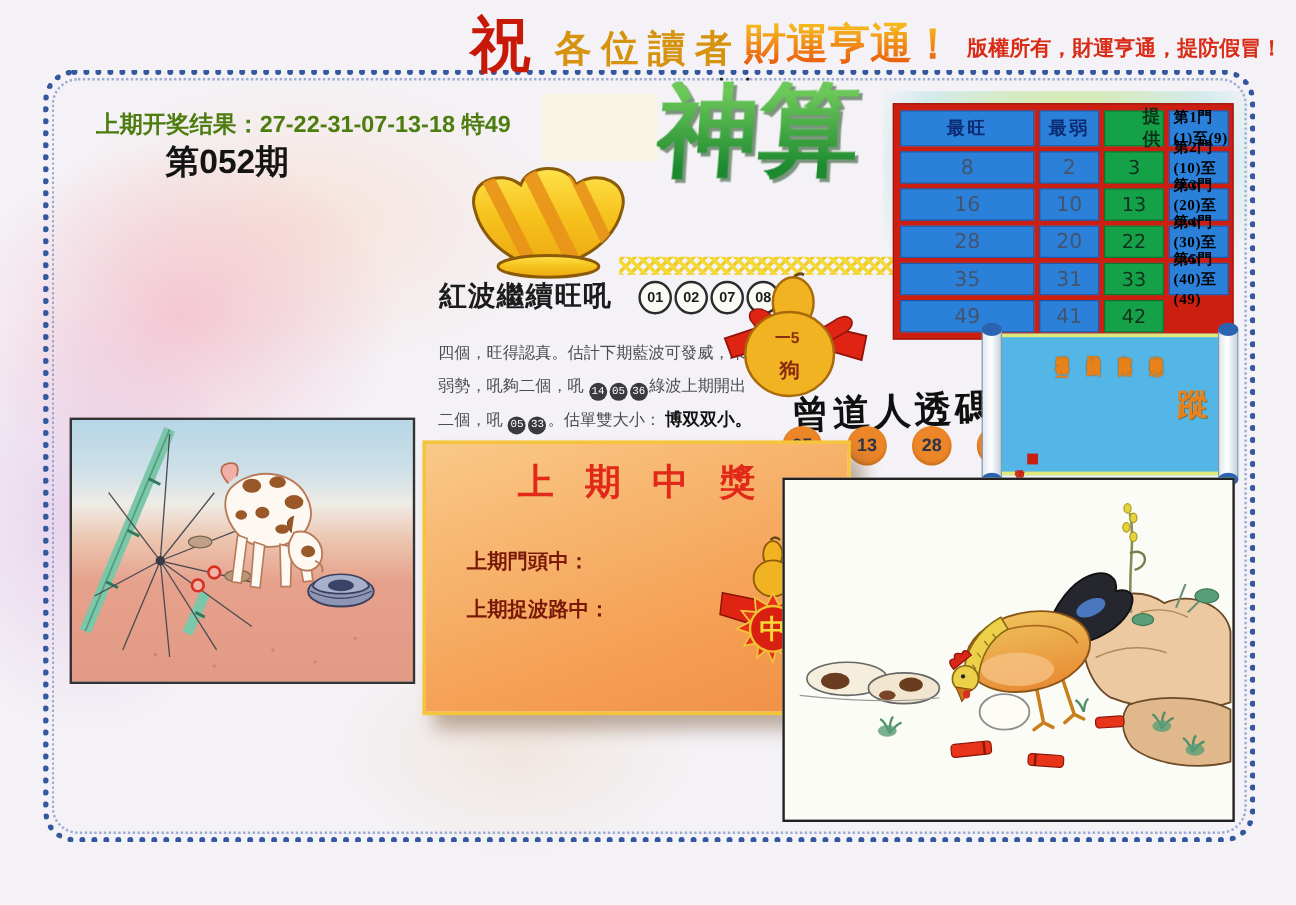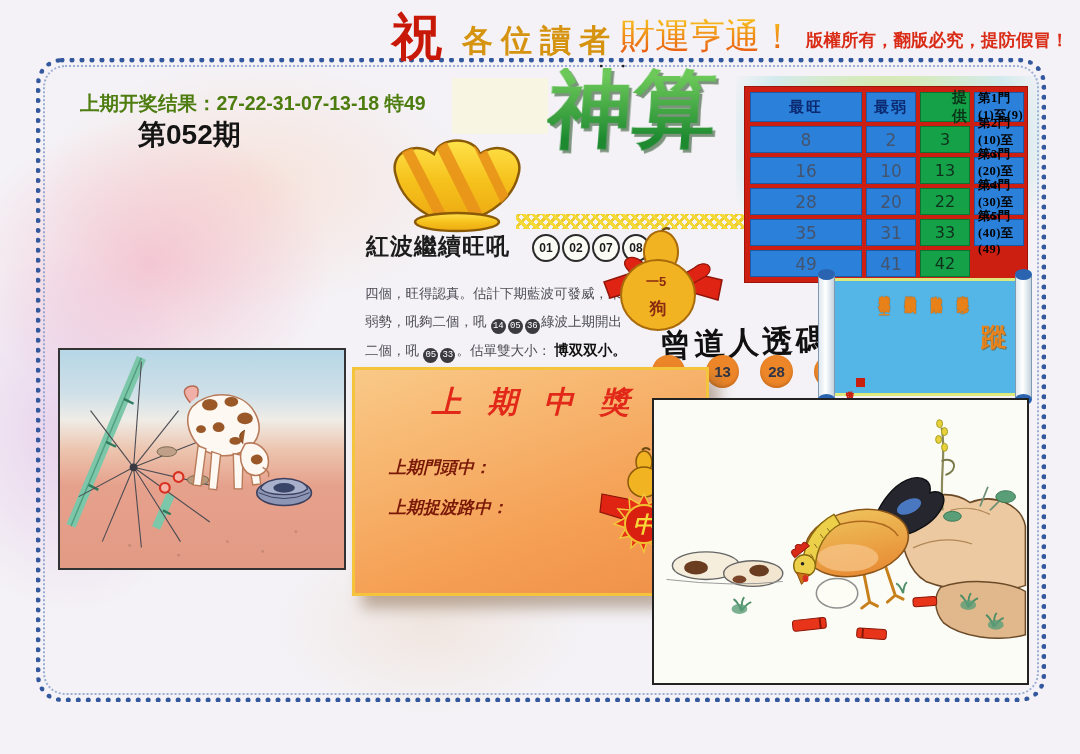--- a/index.html
+++ b/index.html
@@ -11,21 +11,21 @@
       radial-gradient(ellipse 200px 260px at 70px 430px, rgba(214,160,220,.40), transparent 70%),
       radial-gradient(ellipse 300px 170px at 255px 185px, rgba(250,212,192,.50), transparent 72%),
       radial-gradient(ellipse 220px 130px at 430px 625px, rgba(232,202,172,.30), transparent 70%);}
   .chain{position:absolute;left:36px;top:58px;width:1000px;height:634px;border:5px dotted #33589e;border-radius:26px;}
   .chain::after{content:"";position:absolute;inset:2px;border:2px dotted #7c96c8;border-radius:22px;opacity:.75;}
   .abs{position:absolute;}
 
   
   .hdr-zhu{left:392px;top:4px;font-size:50px;font-weight:bold;color:#c81808;font-family:"Liberation Serif",serif;}
   .hdr-readers{left:462px;top:20px;font-size:31px;font-weight:bold;letter-spacing:8px;color:#d5930f;font-family:Liberation Serif, serif;}
-  .hdr-fortune{left:620px;top:13px;font-size:35px;font-weight:normal;font-family:"Liberation Serif",serif;
+  .hdr-fortune{left:620px;top:13px;font-size:35px;font-weight:bold;font-family:"Liberation Serif",serif;
     background:linear-gradient(180deg,#f5b61e 20%,#e8560f 90%);-webkit-background-clip:text;background-clip:text;color:transparent;}
   .hdr-copy{left:806px;top:28px;font-size:17.5px;font-weight:bold;color:#d92b16;font-family:"Liberation Serif",serif;}
 
   
   .results{left:80px;top:90px;font-size:19.5px;font-weight:bold;color:#4d7c0f;text-align:right;}
   .issue{left:138px;top:116px;font-size:28px;font-weight:600;color:#141414;}
   .creambox{left:452px;top:78px;width:96px;height:56px;background:#f9f5e3;}
 
   
   .shensuan{left:548px;top:68px;font-size:84px;line-height:1;font-weight:bold;font-family:"Liberation Serif",serif;transform:skewX(-4deg);
@@ -75,21 +75,21 @@
   .roller::before,.roller::after{content:"";position:absolute;left:-1px;right:-1px;height:11px;background:#2a64b0;border-radius:50%;}
   .roller::before{top:-3px;} .roller::after{bottom:-3px;}
   .vcol{writing-mode:vertical-rl;text-orientation:upright;font-size:11.5px;font-weight:bold;color:#e8821a;
     font-family:"Liberation Serif",serif;letter-spacing:1px;text-shadow:0 0 1px rgba(130,70,0,.8);height:100px;display:flex;align-items:center;}
   .sig{writing-mode:vertical-rl;text-orientation:upright;font-size:9px;color:#c81f10;font-weight:bold;align-self:flex-end;display:flex;flex-direction:column;align-items:center;}
   .seal{width:9px;height:9px;background:#c81f10;margin-bottom:2px;}
   .bigchar{font-size:26px;font-weight:bold;color:#e8821a;font-family:"Liberation Serif",serif;text-shadow:1px 1px 0 rgba(130,70,0,.6);}
 
   
   .prize{left:352px;top:367px;width:357px;height:229px;border:3px solid #f4c43c;box-sizing:border-box;
-    background:linear-gradient(160deg,#f9c987 0%,#f5a055 65%,#ef9047 100%);box-shadow:10px 12px 14px rgba(120,85,50,.45);font-style:italic;}
+    background:linear-gradient(160deg,#f9c987 0%,#f5a055 65%,#ef9047 100%);box-shadow:10px 12px 14px rgba(120,85,50,.45);}
   .prize-title{position:absolute;left:0;right:0;top:12px;text-align:center;font-size:30px;font-weight:bold;color:#e22818;
     font-family:"Liberation Serif",serif;letter-spacing:26px;padding-left:26px;}
   .prize-line1{position:absolute;left:34px;top:86px;font-size:17px;font-weight:bold;color:#7a1808;}
   .prize-line2{position:absolute;left:34px;top:126px;font-size:17px;font-weight:bold;color:#7a1808;}
   .badge{position:absolute;right:16px;top:76px;width:92px;height:120px;}
 
   
   .paintL{left:58px;top:348px;width:288px;height:222px;border:2px solid #333;box-sizing:border-box;
     background:linear-gradient(180deg,#b6d6e6 0%,#cfe0e8 20%,#efece6 32%,#ecc4ae 46%,#e6a18c 62%,#e29a84 100%);}
   .paintR{left:652px;top:398px;width:377px;height:287px;border:2px solid #222;box-sizing:border-box;background:#fcfcf6;}
@@ -98,21 +98,21 @@
 </head>
 <body>
 
 <div class="page">
   <div class="bg-blotches"></div>
   <div class="chain"></div>
 
   <div class="abs hdr-zhu">祝</div>
   <div class="abs hdr-readers">各位讀者</div>
   <div class="abs hdr-fortune">財運亨通！</div>
-  <div class="abs hdr-copy">版權所有，翻版必究，提防假冒！</div>
+  <div class="abs hdr-copy">版權所有，財運亨通，提防假冒！</div>
 
   <div class="abs creambox"></div>
   <div class="abs results">上期开奖结果：27-22-31-07-13-18  特49</div>
   <div class="abs issue">第052期</div>
 
   <div class="abs" style="left:382px;top:130px;width:150px;height:105px;">
     <svg viewBox="0 0 150 105">
       <defs>
         <linearGradient id="gold" x1="0" y1="0" x2="0" y2="1">
           <stop offset="0" stop-color="#ffe24a"></stop>

